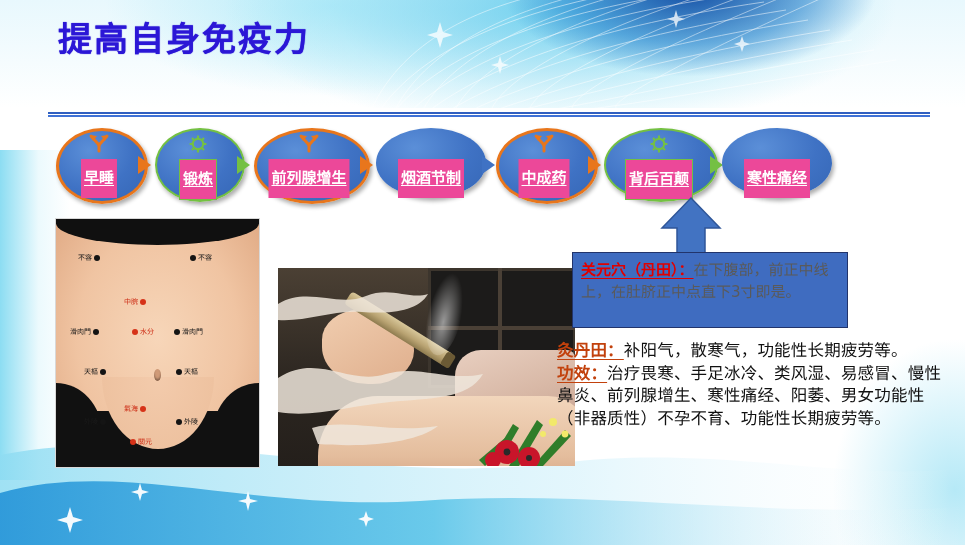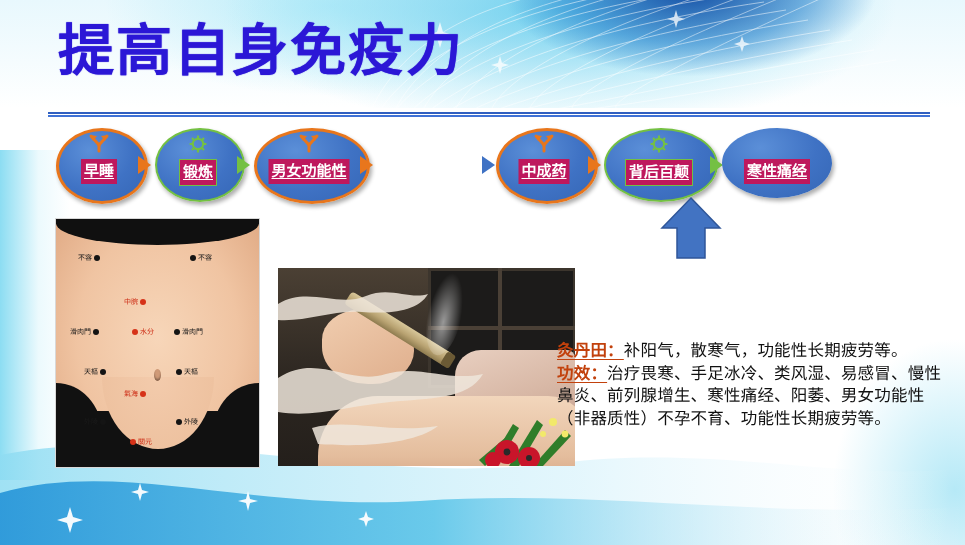--- a/index.html
+++ b/index.html
@@ -27,21 +27,21 @@
   }
   .bg-right{
     position:absolute;right:0;top:300px;width:140px;height:245px;
     background:radial-gradient(ellipse 170px 210px at 130px 190px, rgba(120,215,240,.55) 0%, rgba(255,255,255,0) 72%);
   }
   .bg-bottom{position:absolute;left:0;bottom:0;width:965px;height:130px;}
 
   
   .title{
     position:absolute;left:58px;top:22px;
-    font-size:56px;font-weight:bold;color:#2b17d6;
+    font-size:34px;font-weight:bold;color:#2b17d6;
     letter-spacing:2px;line-height:1.05;white-space:nowrap;
     text-shadow:0 0 1px #2b17d6;
   }
   .divider{position:absolute;left:48px;top:112px;width:882px;height:5px;}
   .divider .l1{position:absolute;left:0;top:0;width:100%;height:2px;background:#2f5fc0;}
   .divider .l2{position:absolute;left:0;top:3px;width:100%;height:2px;background:#3f72d6;}
 
   
   .chain{position:absolute;left:56px;top:128px;width:790px;height:72px;}
   .node{position:absolute;top:0;width:86px;height:70px;}
@@ -49,23 +49,23 @@
     position:absolute;left:0;top:0;width:86px;height:70px;border-radius:50%;
     background:radial-gradient(ellipse at 35% 28%, #5b8fd8 0%, #3f72c4 55%, #3566b5 100%);
     box-shadow:2px 3px 4px rgba(0,0,0,.33);
   }
   .node.ring-orange .ellipse{border:3px solid #e8761c;}
   .node.ring-green  .ellipse{border:2px solid #74c043;}
   .node .icon{position:absolute;left:50%;top:5px;transform:translateX(-50%);width:24px;height:22px;}
   .node .label{
     position:absolute;left:50%;top:31px;transform:translateX(-50%);
     color:#ffffff;font-size:15px;font-weight:bold;white-space:nowrap;
-    padding:4px 3px;line-height:1.1;
+    padding:11px 3px;line-height:1.1;
     text-decoration:underline;text-underline-offset:2px;
-    background:#be185d;
+    background:#ec4899;
   }
   .node.ring-green .label{border:1.5px solid #74c043;text-decoration:underline;}
   .node.wide{width:110px;}
   .node.wide .ellipse{width:110px;}
   .arrowhead{
     position:absolute;top:28px;width:0;height:0;
     border-top:9px solid transparent;border-bottom:9px solid transparent;
   }
   .arrowhead.orange{border-left:13px solid #e8761c;}
   .arrowhead.green{border-left:13px solid #74c043;}
@@ -243,24 +243,28 @@
       <div class="ellipse"></div>
       <svg class="icon" viewBox="0 0 24 22">
         <g stroke="#e8761c" stroke-width="3" fill="none" stroke-linecap="round">
           <path d="M4,3 L12,12"></path>
             <path d="M20,3 L12,12"></path>
             <path d="M12,12 L12,18"></path>
         </g>
         <path d="M3,2 l7,1 l-4,5 z" fill="#e8761c"></path>
         <path d="M21,2 l-7,1 l4,5 z" fill="#e8761c"></path>
       </svg>
-      <div class="label">男女功能性</div>
+      <div class="label">前列腺增生</div>
     </div>
     <div class="arrowhead orange" style="left:304px;"></div>
 
+    <div class="node wide" style="left:320px;">
+      <div class="ellipse"></div>
+      <div class="label">烟酒节制</div>
+    </div>
     <div class="arrowhead blue" style="left:426px;"></div>
 
     <div class="node ring-orange" style="left:440px;width:96px;">
       <div class="ellipse" style="width:96px;"></div>
       <svg class="icon" viewBox="0 0 24 22">
         <g stroke="#e8761c" stroke-width="3" fill="none" stroke-linecap="round">
           <path d="M4,3 L12,12"></path>
             <path d="M20,3 L12,12"></path>
             <path d="M12,12 L12,18"></path>
         </g>
@@ -299,21 +303,21 @@
     <div class="navel"></div>
 
     <div class="pt" style="left:22px;top:36px;"><span>不容</span><span class="dot"></span></div>
     <div class="pt" style="left:132px;top:36px;"><span class="dot"></span><span>不容</span></div>
     <div class="pt red" style="left:68px;top:80px;"><span>中脘</span><span class="dot"></span></div>
     <div class="pt" style="left:14px;top:110px;"><span>滑肉門</span><span class="dot"></span></div>
     <div class="pt red" style="left:74px;top:110px;"><span class="dot"></span><span>水分</span></div>
     <div class="pt" style="left:116px;top:110px;"><span class="dot"></span><span>滑肉門</span></div>
     <div class="pt" style="left:28px;top:150px;"><span>天樞</span><span class="dot"></span></div>
     <div class="pt" style="left:118px;top:150px;"><span class="dot"></span><span>天樞</span></div>
-    <div class="pt red" style="left:68px;top:172px;"><span>氣海</span><span class="dot"></span></div>
+    <div class="pt red" style="left:68px;top:187px;"><span>氣海</span><span class="dot"></span></div>
     <div class="pt" style="left:28px;top:200px;"><span>外陵</span><span class="dot"></span></div>
     <div class="pt" style="left:118px;top:200px;"><span class="dot"></span><span>外陵</span></div>
     <div class="pt red" style="left:72px;top:220px;"><span class="dot"></span><span>關元</span></div>
   </div>
 
   <div class="moxa-photo">
     <div class="m-wall"></div>
     <div class="m-win"></div>
     <div class="m-towel"></div>
     <div class="m-arm"></div>
@@ -348,20 +352,23 @@
         <path d="M0,100 C40,74 70,108 108,96 C140,86 170,104 205,96 C190,122 150,120 112,124 C70,128 36,140 0,134 Z"></path>
         <path d="M34,150 C70,140 110,156 160,148 C140,164 92,170 40,166 Z"></path>
       </g>
     </svg>
   </div>
 
   <svg class="up-arrow" viewBox="0 0 62 64">
     <path d="M31,2 L60,32 L45,32 L45,62 L17,62 L17,32 L2,32 Z" fill="#4273c2" stroke="#2f5699" stroke-width="1.5"></path>
   </svg>
 
+  <div class="callout">
+    <span class="hl">关元穴（丹田）：</span><span>在下腹部，前正中线上，在肚脐正中点直下3寸即是。</span>
+  </div>
 
   <div class="copy">
     <p>
       <span class="hl">灸丹田：</span><span>补阳气，散寒气，功能性长期疲劳等。</span>
     </p>
     <p>
       <span class="hl">功效：</span><span>治疗畏寒、手足冰冷、类风湿、易感冒、慢性鼻炎、前列腺增生、寒性痛经、阳萎、男女功能性（非器质性）不孕不育、功能性长期疲劳等。</span>
     </p>
   </div>
 

